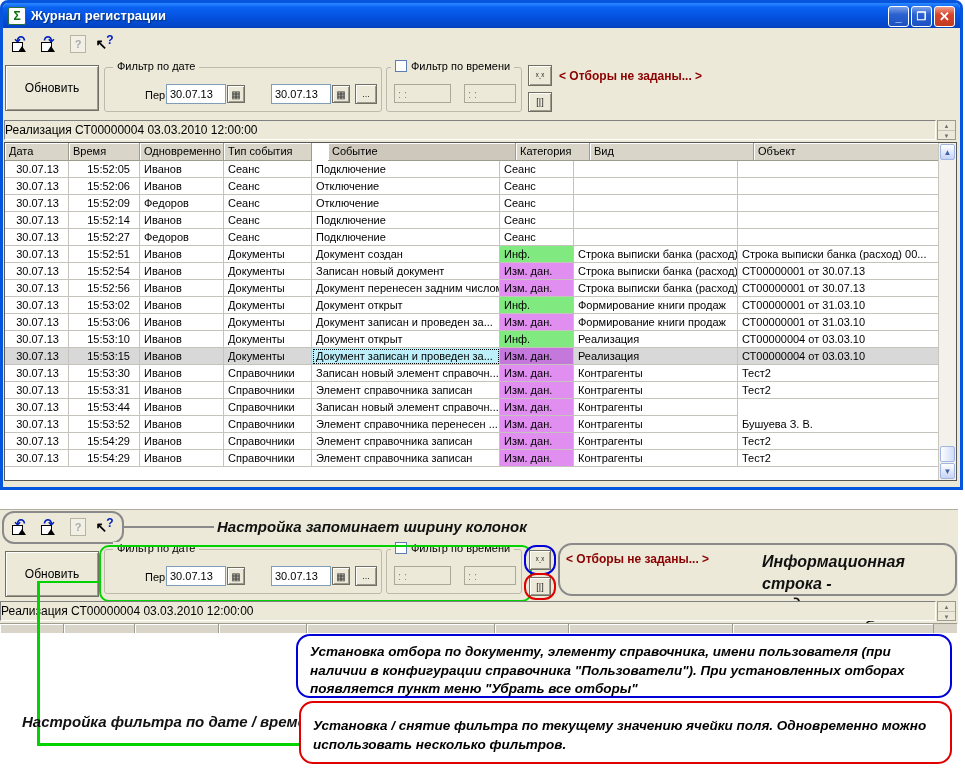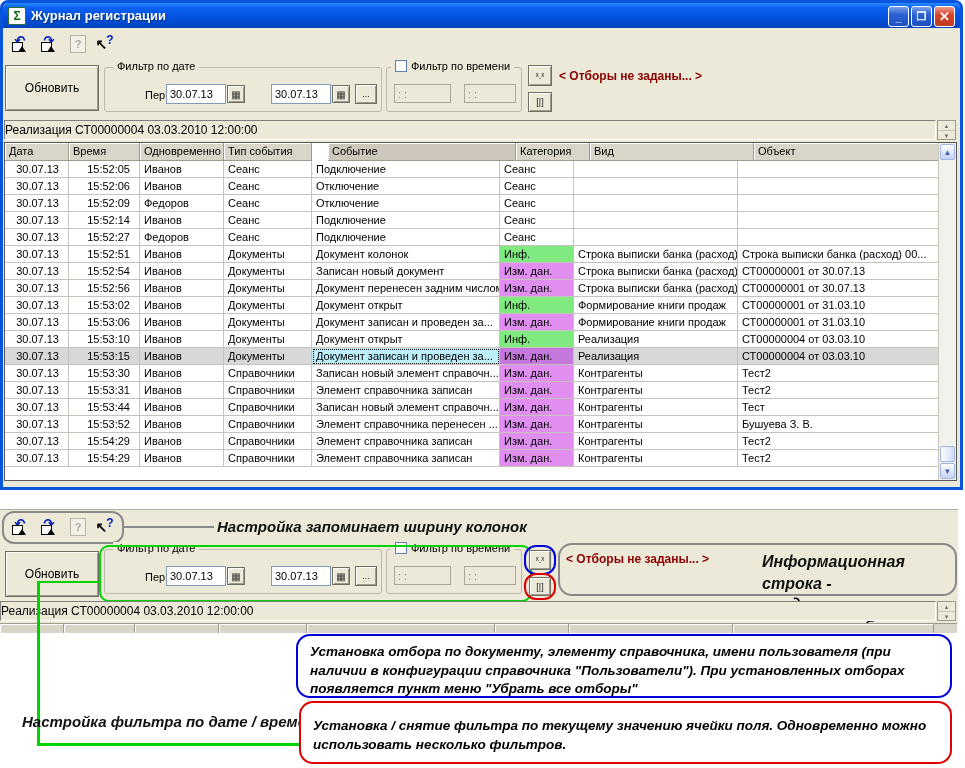--- a/index.html
+++ b/index.html
@@ -228,21 +228,21 @@
             <div class="tcell" style="width: 188px;">Подключение</div>
             <div class="tcell" style="width: 74px;">Сеанс</div>
             <div class="tcell" style="width: 164px;"></div>
             <div class="tcell" style="width: 201px;"></div>
           </div>
           <div class="trow">
             <div class="tcell ra" style="width: 64px;">30.07.13</div>
             <div class="tcell ra" style="width: 71px;">15:52:51</div>
             <div class="tcell" style="width: 84px;">Иванов</div>
             <div class="tcell" style="width: 88px;">Документы</div>
-            <div class="tcell" style="width: 188px;">Документ колонок</div>
+            <div class="tcell" style="width: 188px;">Документ создан</div>
             <div class="tcell cat-info" style="width: 74px;">Инф.</div>
             <div class="tcell" style="width: 164px;">Строка выписки банка (расход)</div>
             <div class="tcell" style="width: 201px;">Строка выписки банка (расход) 00...</div>
           </div>
           <div class="trow">
             <div class="tcell ra" style="width: 64px;">30.07.13</div>
             <div class="tcell ra" style="width: 71px;">15:52:54</div>
             <div class="tcell" style="width: 84px;">Иванов</div>
             <div class="tcell" style="width: 88px;">Документы</div>
             <div class="tcell" style="width: 188px;">Записан новый документ</div>
@@ -321,21 +321,20 @@
             <div class="tcell" style="width: 201px;">Тест2</div>
           </div>
           <div class="trow">
             <div class="tcell ra" style="width: 64px;">30.07.13</div>
             <div class="tcell ra" style="width: 71px;">15:53:44</div>
             <div class="tcell" style="width: 84px;">Иванов</div>
             <div class="tcell" style="width: 88px;">Справочники</div>
             <div class="tcell" style="width: 188px;">Записан новый элемент справочн...</div>
             <div class="tcell cat-change" style="width: 74px;">Изм. дан.</div>
             <div class="tcell" style="width: 164px;">Контрагенты</div>
-            <div class="tcell" style="width: 201px;">Тест</div>
           </div>
           <div class="trow">
             <div class="tcell ra" style="width: 64px;">30.07.13</div>
             <div class="tcell ra" style="width: 71px;">15:53:52</div>
             <div class="tcell" style="width: 84px;">Иванов</div>
             <div class="tcell" style="width: 88px;">Справочники</div>
             <div class="tcell" style="width: 188px;">Элемент справочника перенесен ...</div>
             <div class="tcell cat-change" style="width: 74px;">Изм. дан.</div>
             <div class="tcell" style="width: 164px;">Контрагенты</div>
             <div class="tcell" style="width: 201px;">Бушуева З. В.</div>

